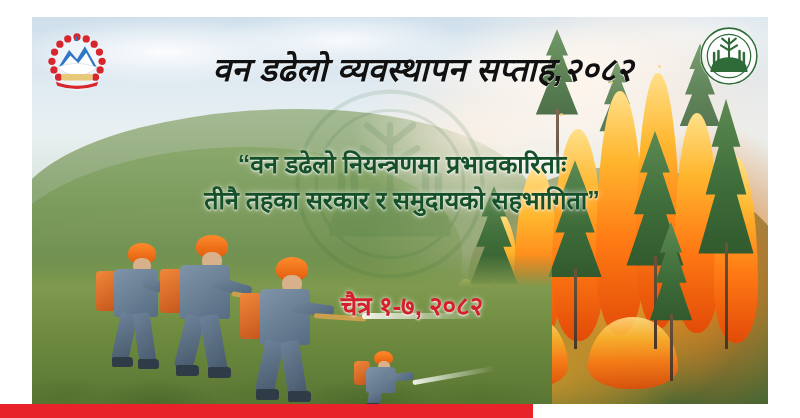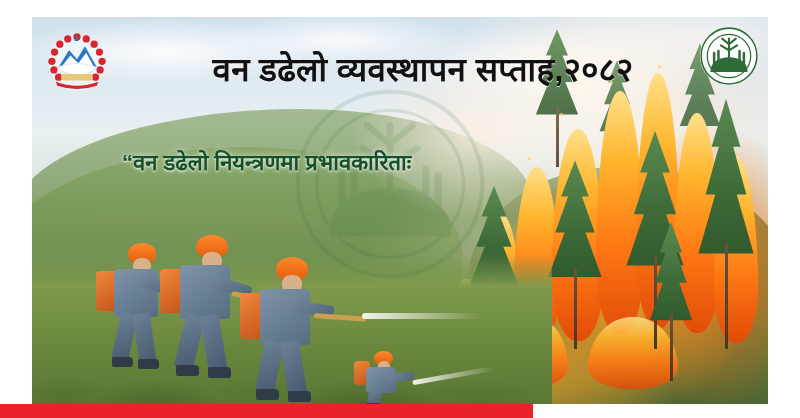--- a/index.html
+++ b/index.html
@@ -110,27 +110,28 @@
   .watermark svg{display:block;width:100%;height:100%;}
 
   
   .title{
     position:absolute;left:96px;top:24px;width:590px;height:54px;
     display:flex;align-items:center;justify-content:center;
     font-family:"Liberation Sans",sans-serif;
     font-size:33px;font-weight:bold;color:#111;letter-spacing:.3px;
     text-shadow:0 1px 0 rgba(255,255,255,.75);
     white-space:nowrap;
+    font-style:italic;
   }
 
   .slogan{
     position:absolute;left:90px;top:130px;width:560px;
-    text-align:left;color:#16502a;font-weight:bold;
+    text-align:center;color:#16502a;font-weight:bold;
     font-family:"Liberation Sans",sans-serif;
-    font-size:22px;line-height:1.42;
+    font-size:25px;line-height:1.42;
     text-shadow:0 1px 2px rgba(255,255,255,.85),0 0 6px rgba(255,255,255,.7);
     white-space:nowrap;
   }
   .slogan .l2{display:block;}
 
   .datestrip{
     position:absolute;left:210px;top:270px;width:340px;text-align:center;
     color:#d4202a;font-weight:bold;font-size:26px;
     font-family:"Liberation Sans",sans-serif;
     text-shadow:0 1px 2px rgba(255,255,255,.9),0 0 5px rgba(255,255,255,.75);
@@ -325,19 +326,21 @@
         <text font-size="8.5" font-family="Liberation Sans, sans-serif" fill="#2f6b38">
           <textPath href="#femb-arc" startOffset="50%" text-anchor="middle">रुख रोपौ, वन जोगाऔं</textPath>
         </text>
       </svg>
     </div>
 
     <div class="title">वन डढेलो व्यवस्थापन सप्ताह,२०८२</div>
 
     <div class="slogan">
       <span class="l1">“वन डढेलो नियन्त्रणमा प्रभावकारिताः</span>
-    </div>
-
+      <span class="l2">तीनै तहका सरकार र समुदायको सहभागिता”</span>
+    </div>
+
+    <div class="datestrip">चैत्र १-७, २०८२</div>
 
   </div>
 
   <div class="redbar"></div>
 </div>
 
 </body></html>

